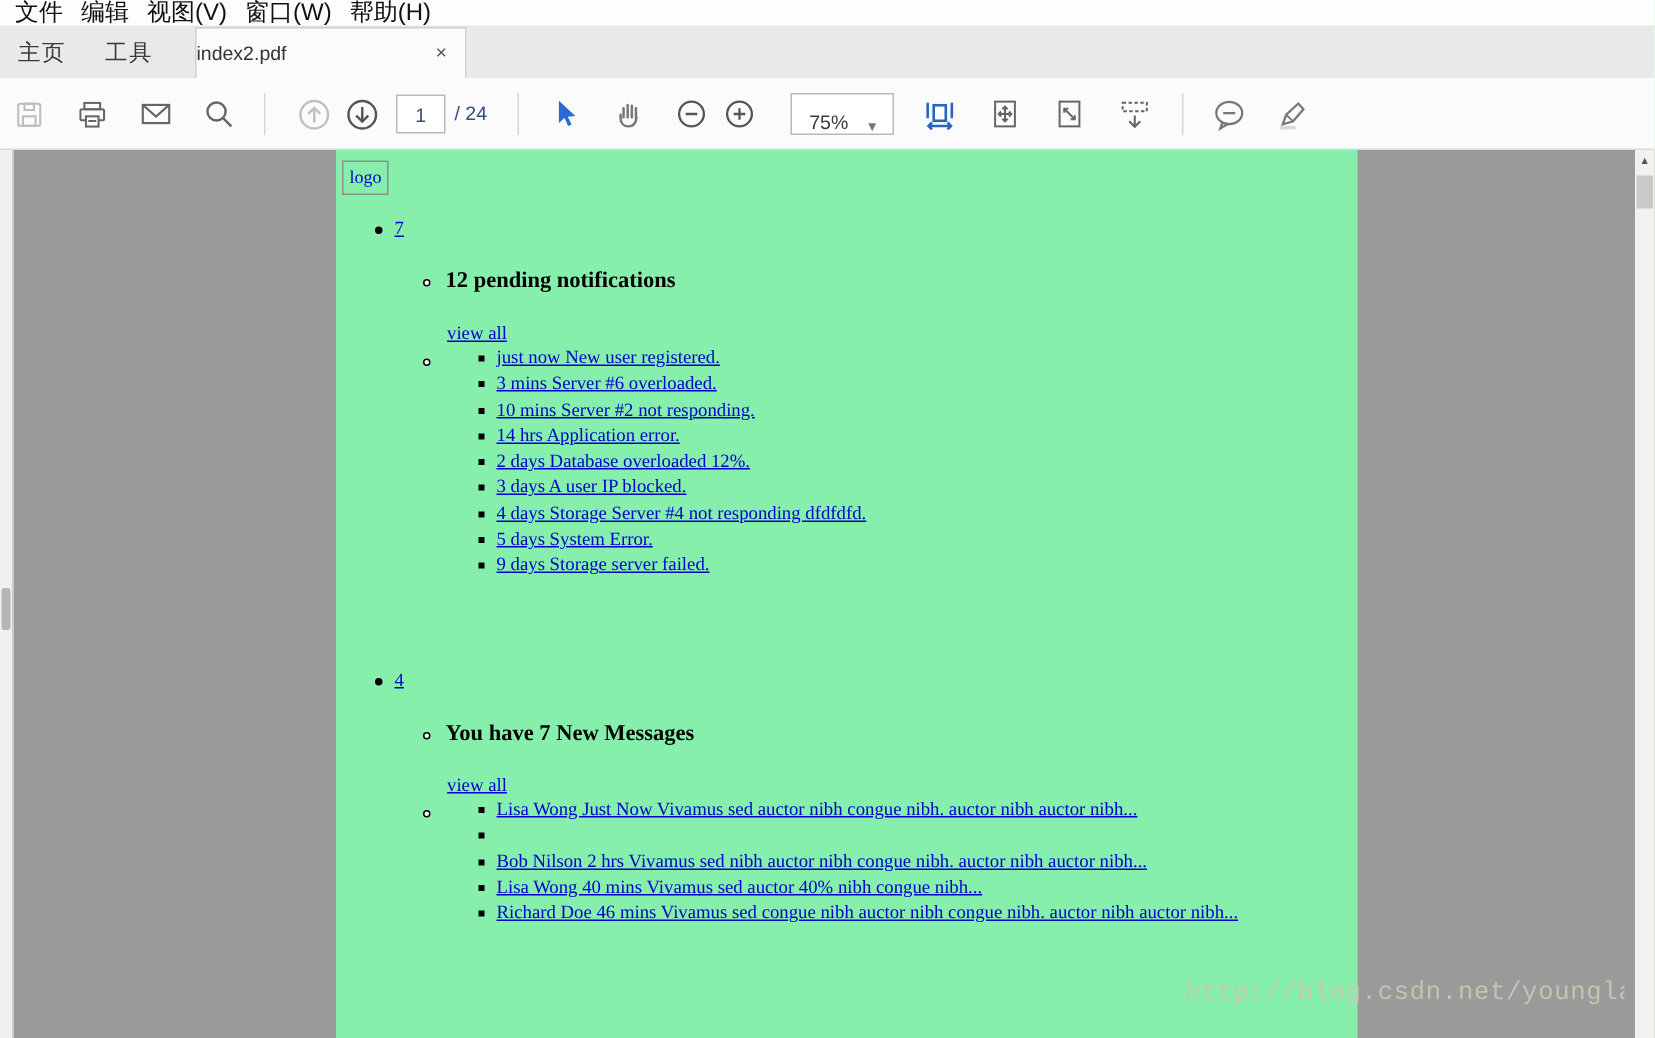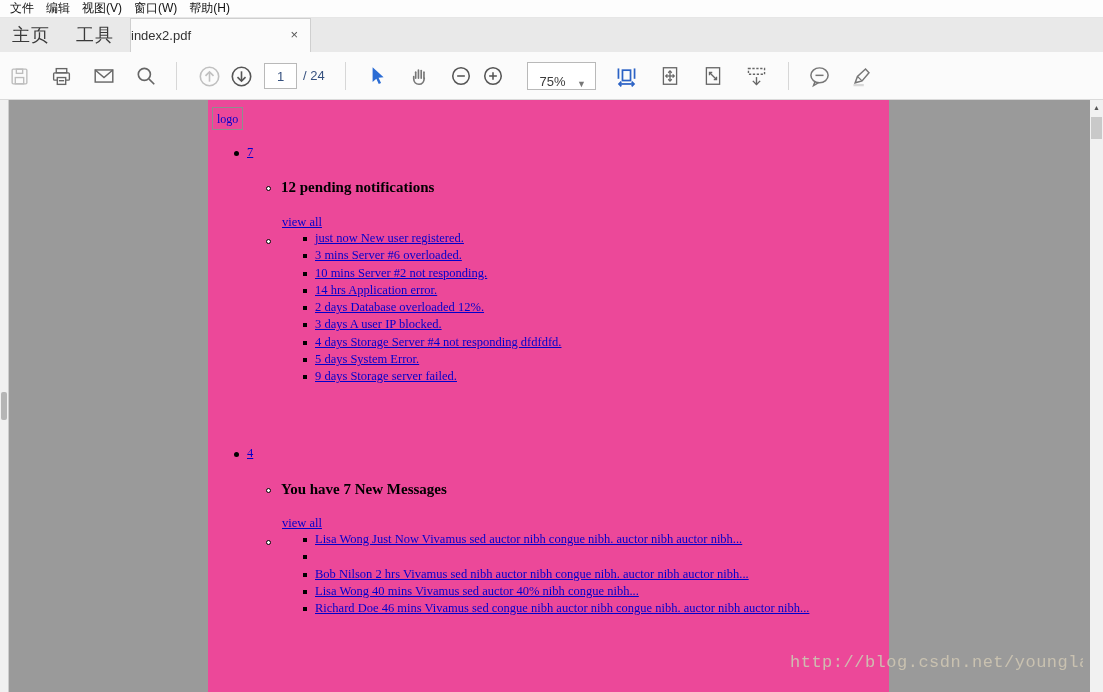--- a/index.html
+++ b/index.html
@@ -3,26 +3,26 @@
 <meta charset="utf-8">
 <style>
   * { margin:0; padding:0; box-sizing:border-box; }
   html,body { width:1103px; height:692px; overflow:hidden; background:#fff;
               font-family:"Liberation Sans", sans-serif; }
   .app { position:relative; width:1103px; height:692px; }
 
   
   .menubar { height:18px; background:#fdfdfd; border-bottom:1px solid #e6e6e6;
              display:flex; align-items:center; padding-left:4px; }
-  .menu-item { font-size:12px; color:#111; padding:0 6px; line-height:17px; cursor:default; }
+  .menu-item { font-size:16px; color:#111; padding:0 6px; line-height:17px; cursor:default; }
 
   
   .tabbar { position:relative; height:34px; background:#e9e9e9; }
   .ribbon-tabs { position:absolute; left:0; top:0; height:34px; display:flex; align-items:center; padding-left:12px; gap:26px; }
-  .ribbon-tab { font-size:18px; color:#3a3a3a; letter-spacing:1px; }
+  .ribbon-tab { font-size:15px; color:#3a3a3a; letter-spacing:1px; }
   .doc-tab { position:absolute; left:130px; top:0; width:181px; height:34px;
              background:#fbfbfb; border:1px solid #cfcfcf; border-bottom:none;
              display:flex; align-items:center; justify-content:flex-start; }
   .doc-tab-title { font-size:13px; color:#333; }
   .doc-tab-close { position:absolute; right:12px; top:8px; font-size:13px; color:#555; line-height:16px; }
 
   
   .toolbar { position:relative; height:48px; background:#fbfbfb; border-bottom:1px solid #dadada; }
   .tbtn { position:absolute; top:62px; width:26px; height:26px; display:flex; align-items:center; justify-content:center; }
   .toolbar .tbtn { top:11px; }
@@ -37,21 +37,21 @@
   .zoom-arrow { width:18px; font-size:9px; color:#777; text-align:left; }
 
   
   .content { position:relative; height:592px; background:#9a9a9a; overflow:hidden; }
   .left-strip { position:absolute; left:0; top:0; bottom:0; width:9px; background:#f0f0f0; border-right:1px solid #cccccc; }
   .panel-handle { position:absolute; left:1px; top:292px; width:6px; height:28px; background:#b5b5b5; border-radius:2px; }
   .scrollbar { position:absolute; right:0; top:0; bottom:0; width:13px; background:#f1f1f1; }
   .scroll-up { height:15px; display:flex; align-items:center; justify-content:center; font-size:7px; color:#555; }
   .scroll-thumb { position:absolute; top:17px; left:1px; width:11px; height:22px; background:#c9c9c9; }
 
-  .pdf-page { position:absolute; left:208px; top:0; width:681px; height:592px; background:#ec4899;
+  .pdf-page { position:absolute; left:224px; top:0; width:681px; height:592px; background:#86efac;
               font-family:"Liberation Serif", serif; }
 
   .logo-box { position:absolute; left:4px; top:7px; border:1px solid #8e8e8e; padding:1px 4px 2px 4px; }
   .pdf-link { color:#0000cc; text-decoration:underline; font-size:12.5px; font-family:"Liberation Serif",serif; cursor:pointer; }
   .logo-box .pdf-link { text-decoration:none; font-size:12px; }
 
   .disc-bullet { position:absolute; width:5px; height:5px; background:#000; border-radius:50%; }
   .circ-bullet { position:absolute; width:5px; height:5px; background:#fff; border:1px solid #000; border-radius:50%; }
   .sq-bullet   { width:4px; height:4px; background:#000; flex:none; margin-top:6px; margin-right:8px; }
 

